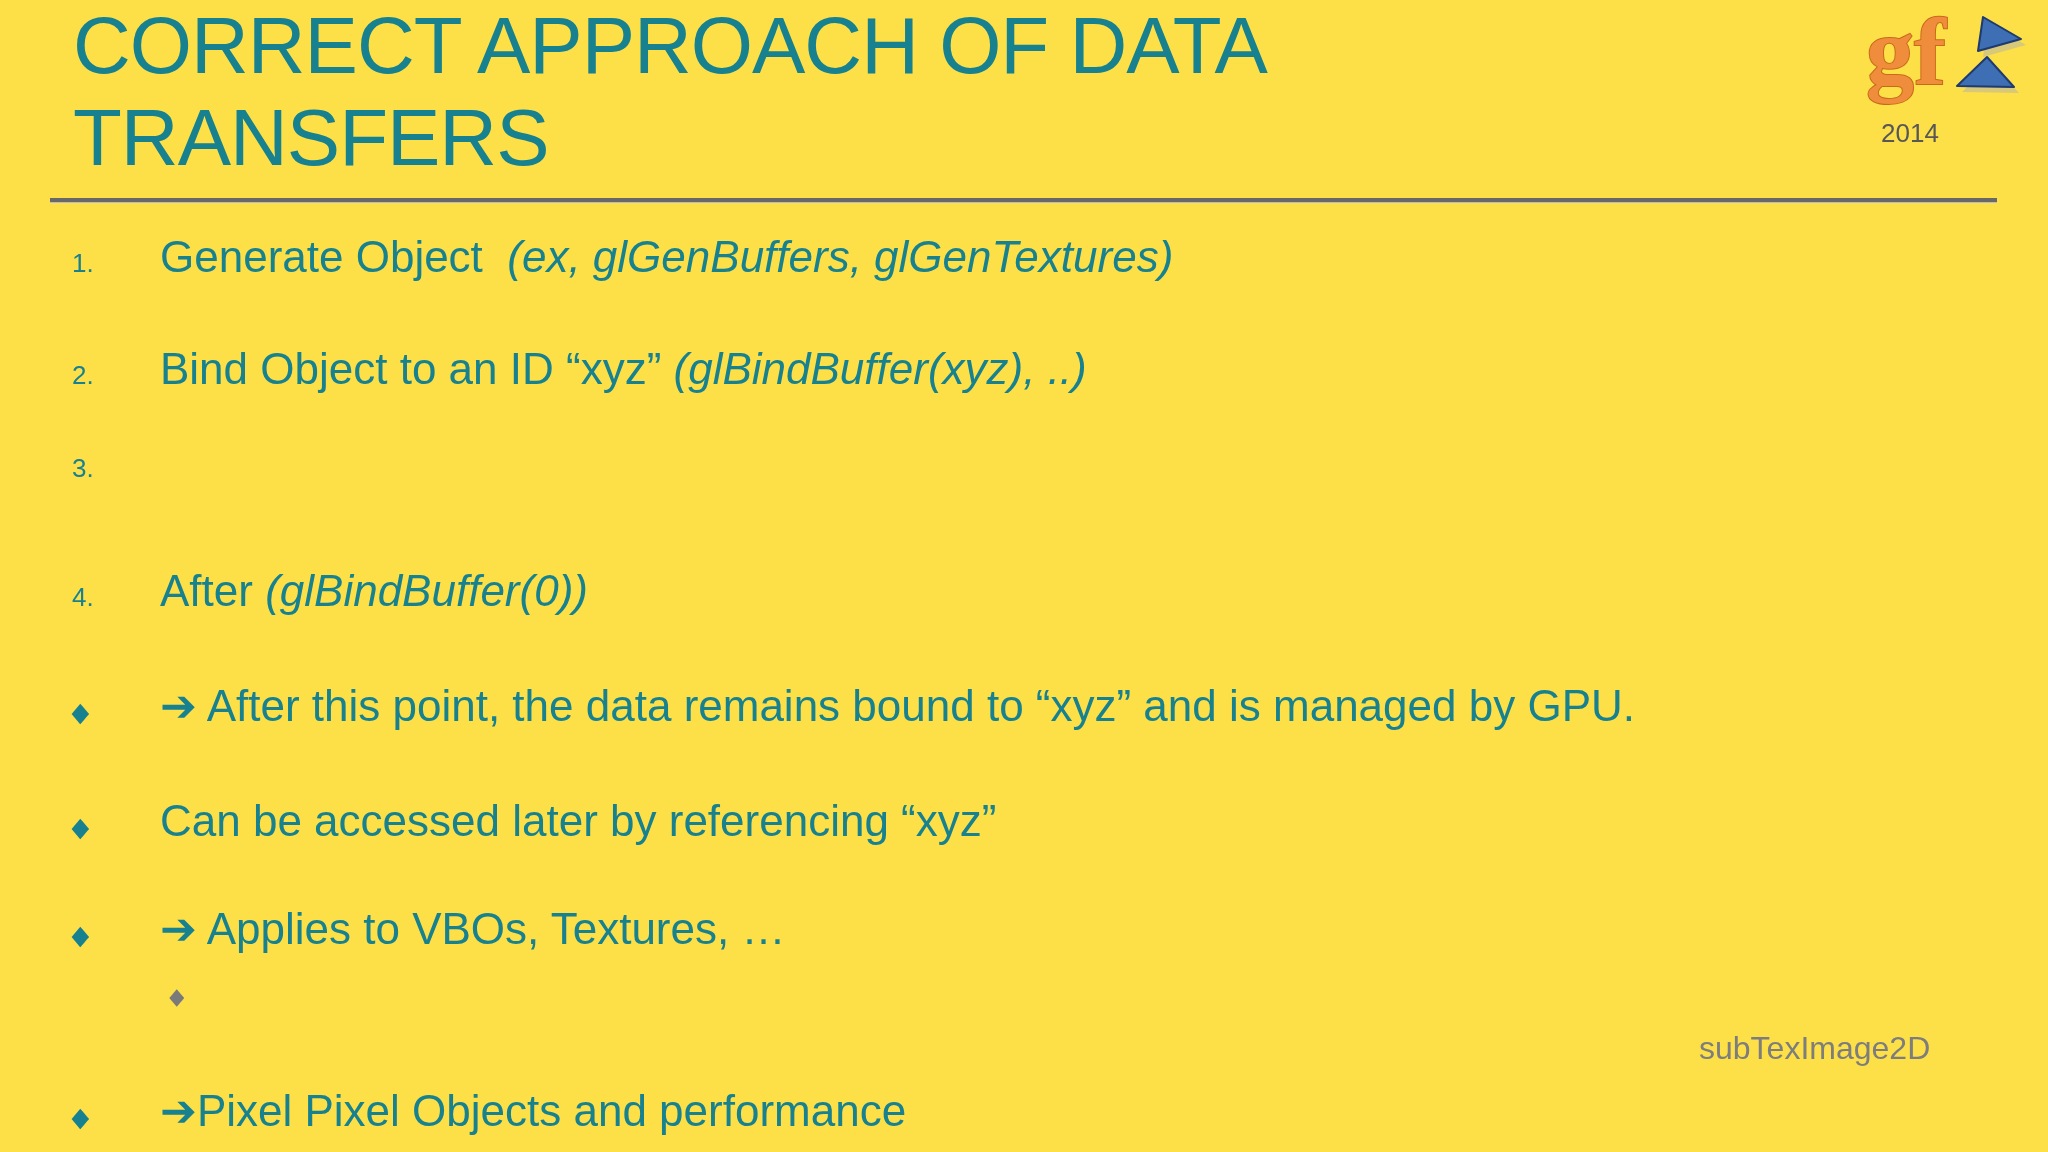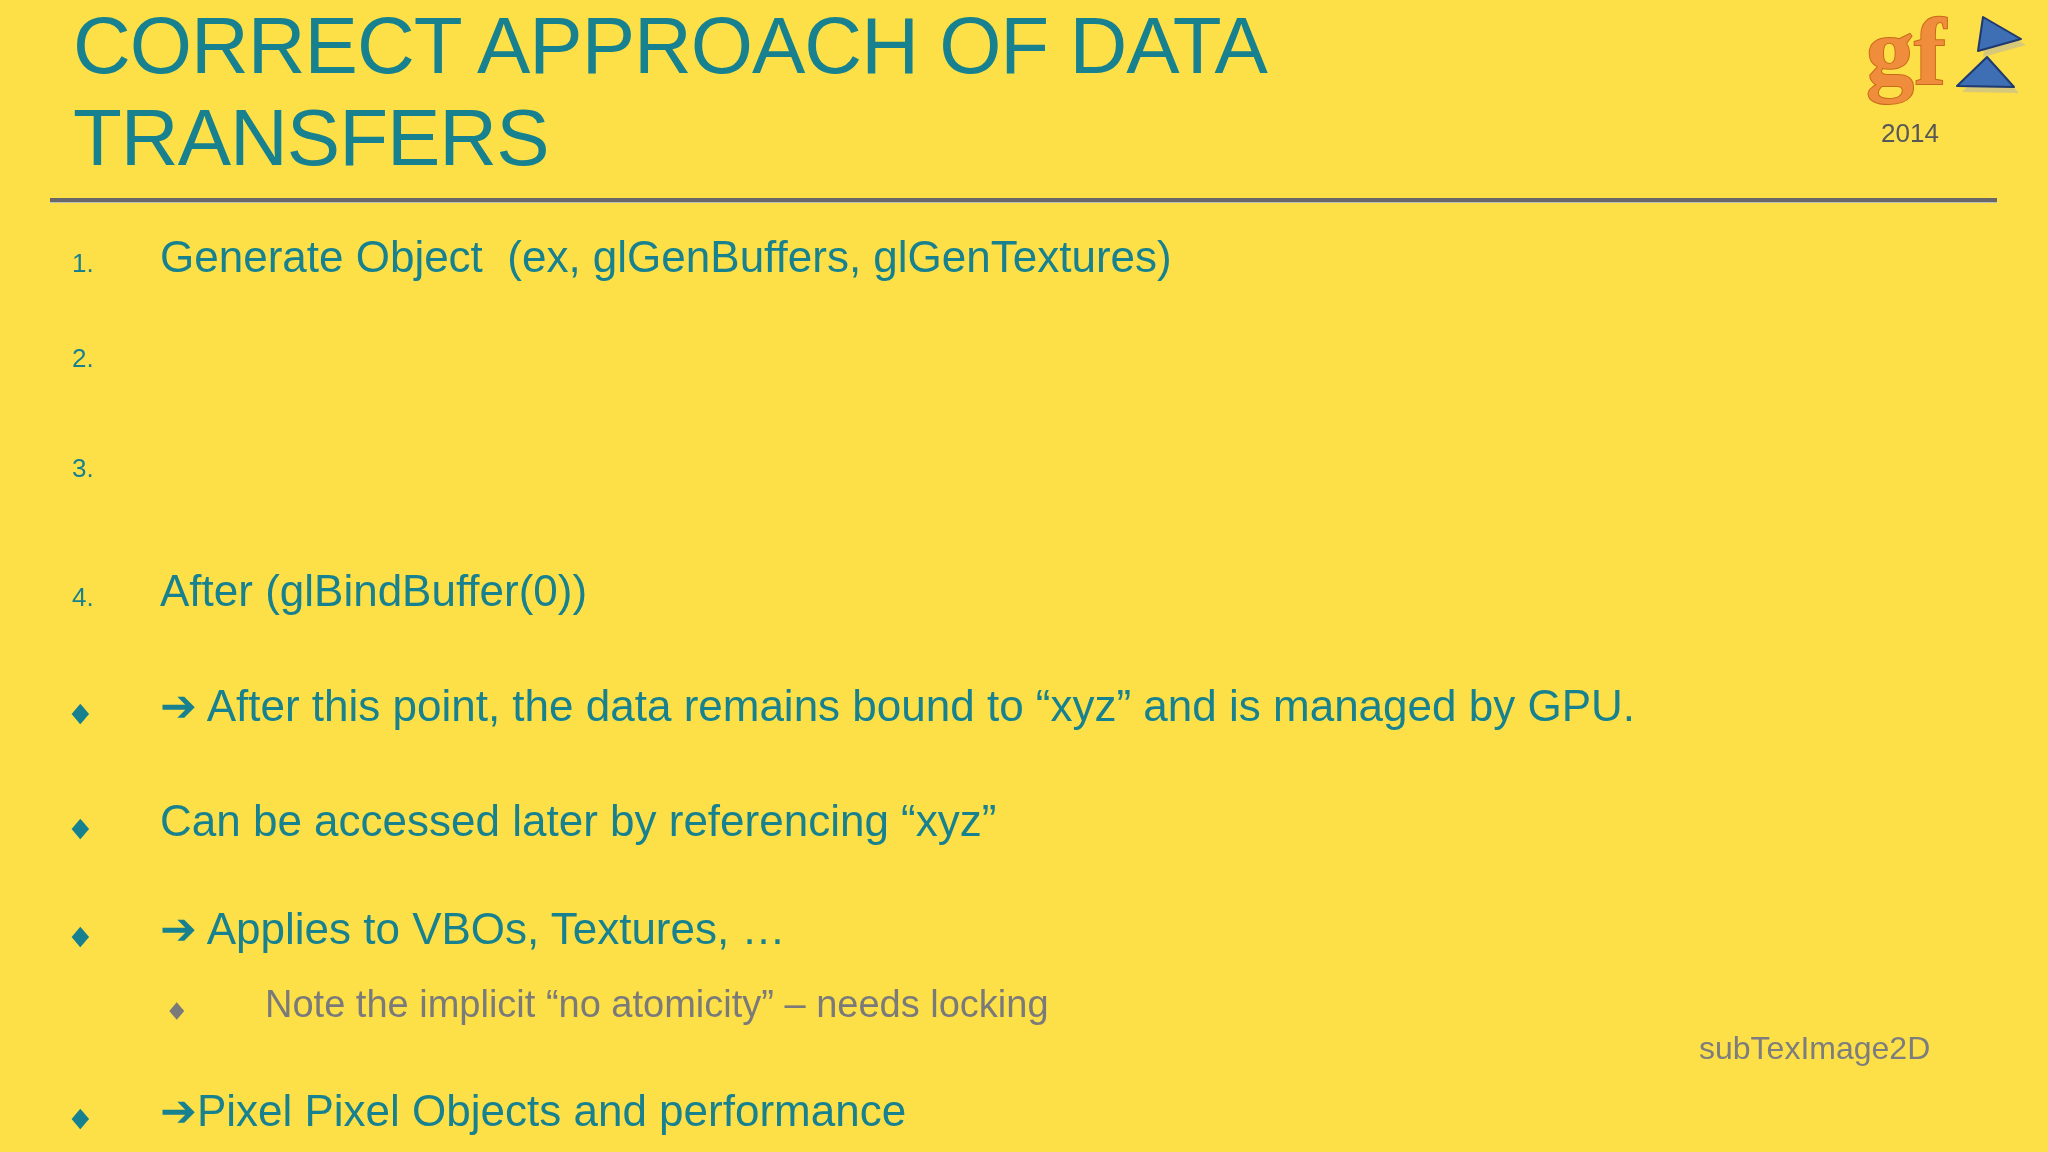--- a/index.html
+++ b/index.html
@@ -41,21 +41,21 @@
     font-size:26px;
   }
   .marker.diamond{
     margin-left:70px;width:90px;
     font-size:27px;
   }
   .marker.diamond .dia{display:inline-block;transform:scaleX(.85);}
   .row.sub{font-size:38px;}
   .row.sub .marker.diamond{margin-left:168px;width:97px;font-size:23px;}
   .text{white-space:pre-wrap;}
-  .text .i{margin-top:28px;}
+  .text .i{font-style:italic;margin-top:28px;}
   .text .arrow{font-style:normal;}
   
   .annotation{
     position:absolute;left:1655px;top:1030px;
     font-size:32px;color:#7d7d7d;margin-left:44px;
   }
   :root{--teal:#17818f;}
 </style>
 </head>
 <body>
@@ -79,20 +79,21 @@
 
   <div class="divider"></div>
 
   <div id="rows">
       <div class="row" style="top: 232px;">
         <span class="marker number">1.</span>
         <span class="text"><span class="">Generate Object  </span><span class="i">(ex, glGenBuffers, glGenTextures)</span></span>
       </div>
       <div class="row" style="top: 344px;">
         <span class="marker number">2.</span>
+        <span class="text"><span class="">Bind Object to an ID “xyz” </span><span class="i">(glBindBuffer(xyz), ..)</span></span>
       </div>
       <div class="row" style="top: 454px;">
         <span class="marker number">3.</span>
       </div>
       <div class="row" style="top: 566px;">
         <span class="marker number">4.</span>
         <span class="text"><span class="">After </span><span class="i">(glBindBuffer(0))</span></span>
       </div>
       <div class="row" style="top: 681px;">
         <span class="marker diamond"><span class="dia">◆</span></span>
@@ -101,21 +102,20 @@
       <div class="row" style="top: 796px;">
         <span class="marker diamond"><span class="dia">◆</span></span>
         <span class="text"><span class="">Can be accessed later by referencing “xyz”</span></span>
       </div>
       <div class="row" style="top: 904px;">
         <span class="marker diamond"><span class="dia">◆</span></span>
         <span class="text"><span class="arrow">➔</span><span class=""> Applies to VBOs, Textures, …</span></span>
       </div>
       <div class="row sub gray" style="top: 983px;">
         <span class="marker diamond"><span class="dia">◆</span></span>
-        <span class="text"><span class="">Note the implicit “no atomicity” – needs locking</span></span>
       </div>
       <div class="row" style="top: 1086px;">
         <span class="marker diamond"><span class="dia">◆</span></span>
         <span class="text"><span class="arrow">➔</span><span class="">Pixel Pixel Objects and performance</span></span>
       </div>
     </div>
 
   <div class="annotation">subTexImage2D</div>
 
 </div>

